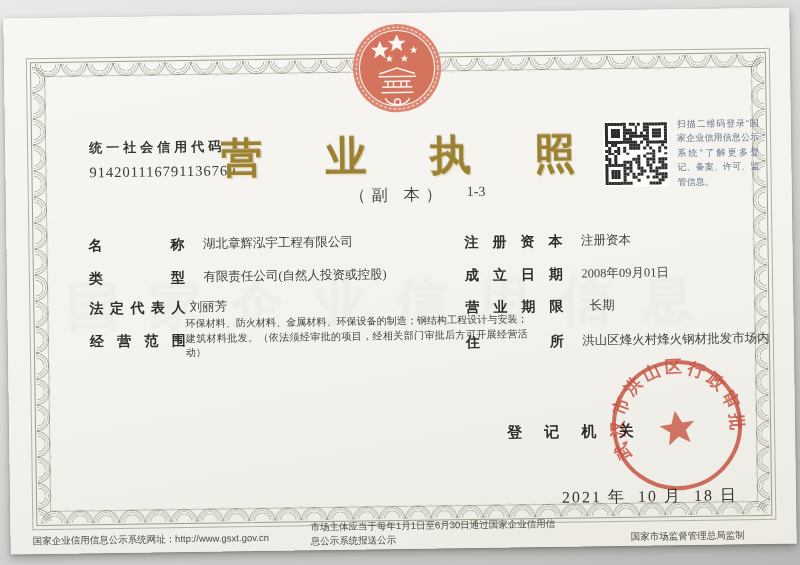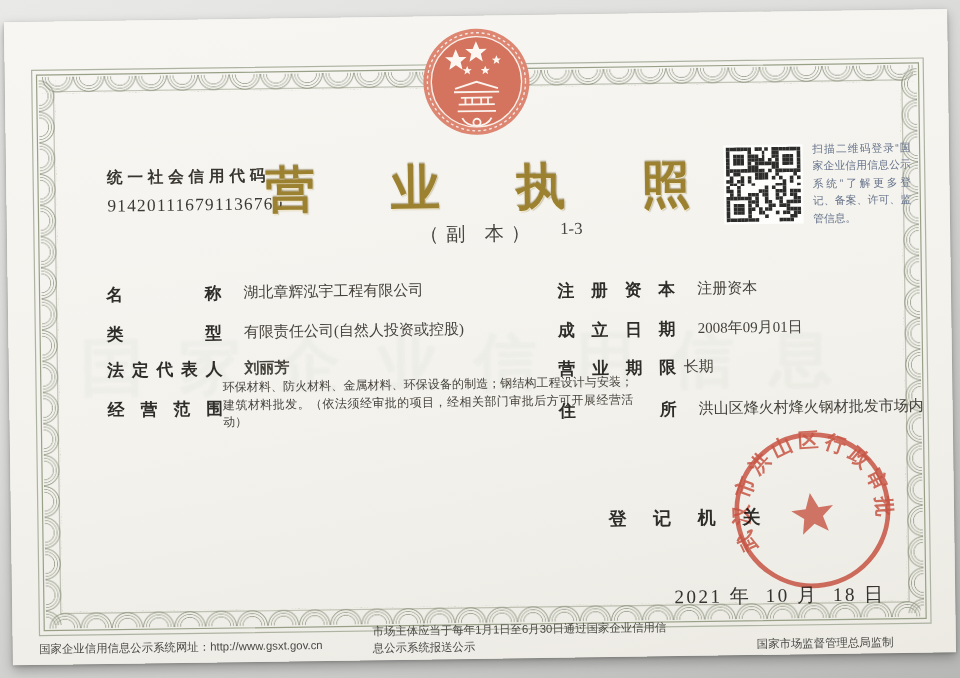--- a/index.html
+++ b/index.html
@@ -591,38 +591,38 @@
   <div class="row" style="left:82px; top:220px;">
     <span class="flabel">名称</span>
     <span class="fvalue" style="margin-left:14px;">湖北章辉泓宇工程有限公司</span>
   </div>
   <div class="row" style="left:82px; top:253px;">
     <span class="flabel">类型</span>
     <span class="fvalue" style="margin-left:14px;">有限责任公司(自然人投资或控股)</span>
   </div>
   <div class="row" style="left:82px; top:283px;">
     <span class="flabel">法定代表人</span>
-    <span class="fvalue" style="margin-left:14px;font-weight:bold;">刘丽芳</span>
+    <span class="fvalue" style="">刘丽芳</span>
   </div>
   <div class="row" style="left:82px; top:316px;">
     <span class="flabel">经营范围</span>
   </div>
   <div class="fvalue-block" style="left:178px; top:301px; width:342px;">环保材料、防火材料、金属材料、环保设备的制造；钢结构工程设计与安装；建筑材料批发。（依法须经审批的项目，经相关部门审批后方可开展经营活动）</div>
 
   <div class="row" style="left:458px; top:222px;">
     <span class="flabel" style="width:98px;">注册资本</span>
     <span class="fvalue" style="margin-left:14px;">注册资本</span>
   </div>
   <div class="row" style="left:458px; top:255px;">
     <span class="flabel" style="width:98px;">成立日期</span>
     <span class="fvalue" style="margin-left:14px;">2008年09月01日</span>
   </div>
   <div class="row" style="left:458px; top:287px;">
     <span class="flabel" style="width:98px;">营业期限</span>
-    <span class="fvalue" style="margin-left:2px;text-align:right;">长期</span>
+    <span class="fvalue" style="margin-left:22px;text-align:right;">长期</span>
   </div>
   <div class="row" style="left:458px; top:322px;">
     <span class="flabel" style="width:98px;">住所</span>
     <span class="fvalue" style="margin-left:14px; display:inline-block; width:200px;">洪山区烽火村烽火钢材批发市场内</span>
   </div>
 
   <div class="registrar">登 记 机 关</div>
   <div class="issue-date">2021 年  10 月  18 日</div>
 
   <div class="seal">

